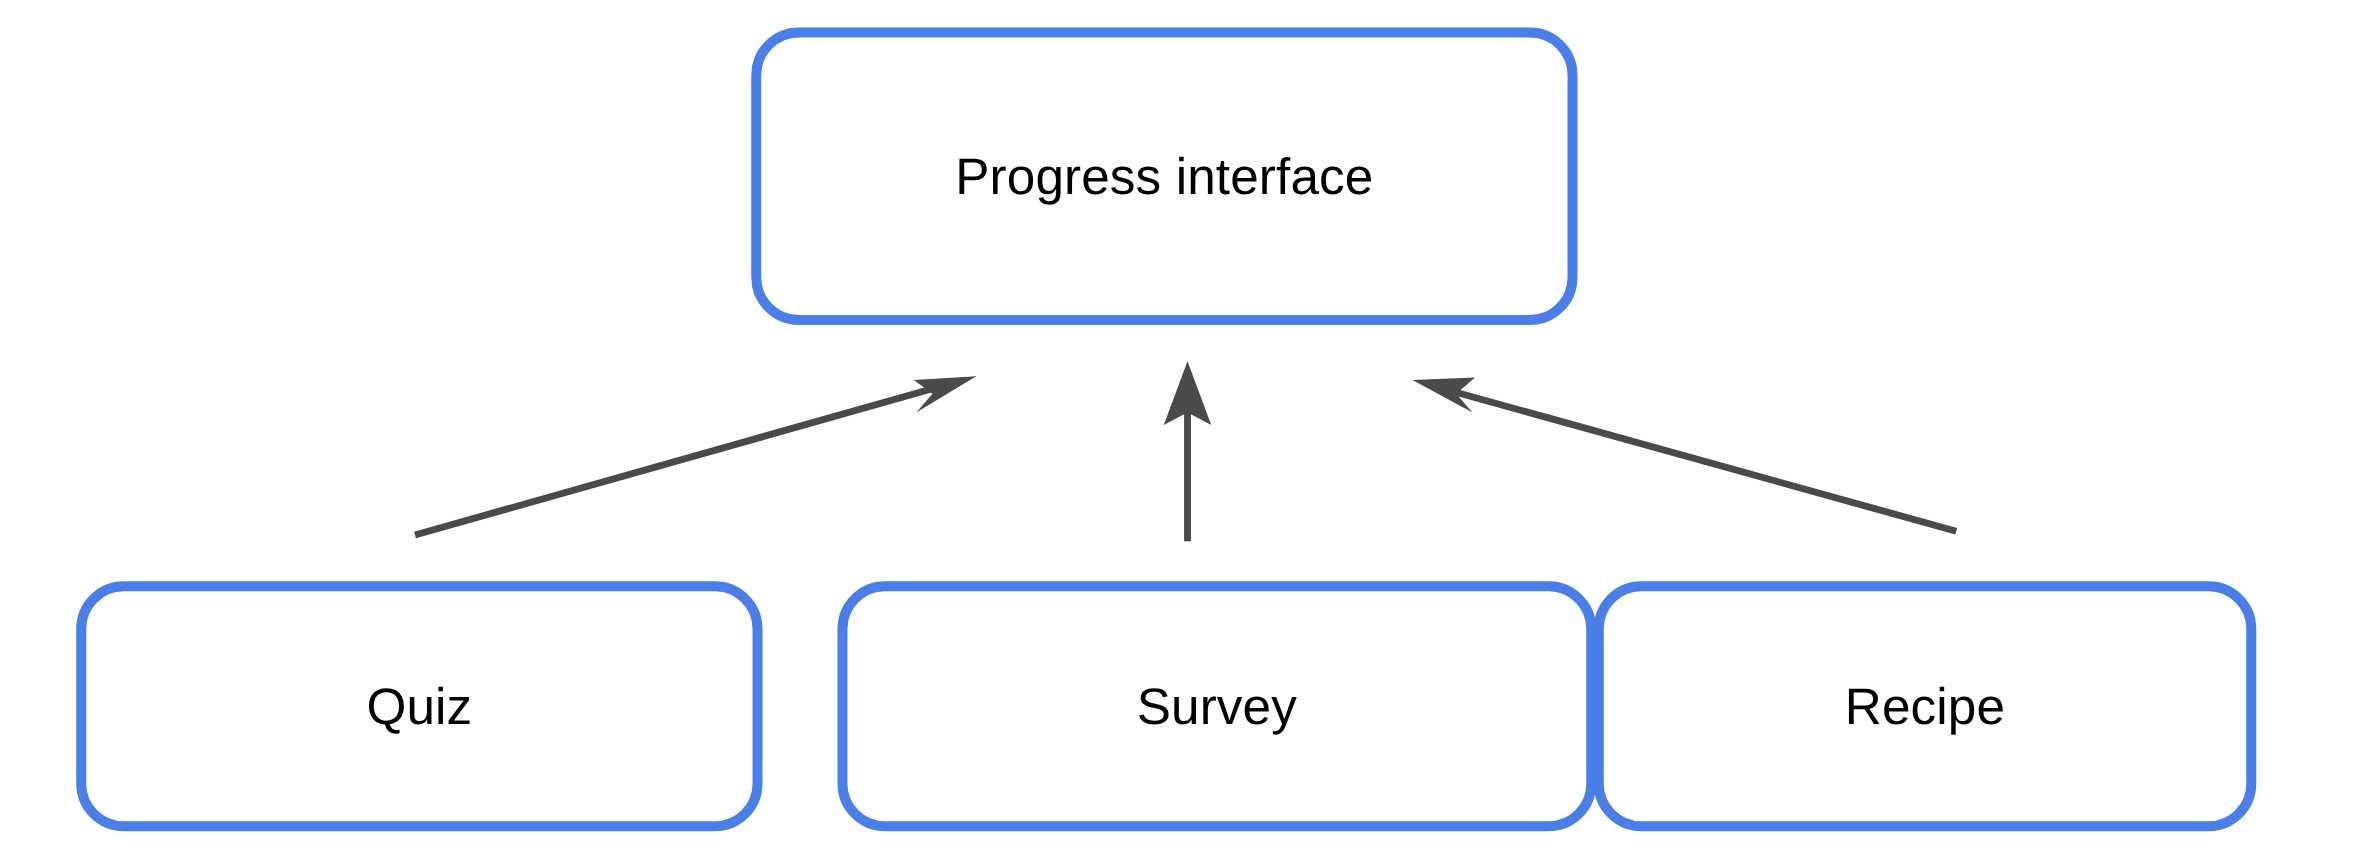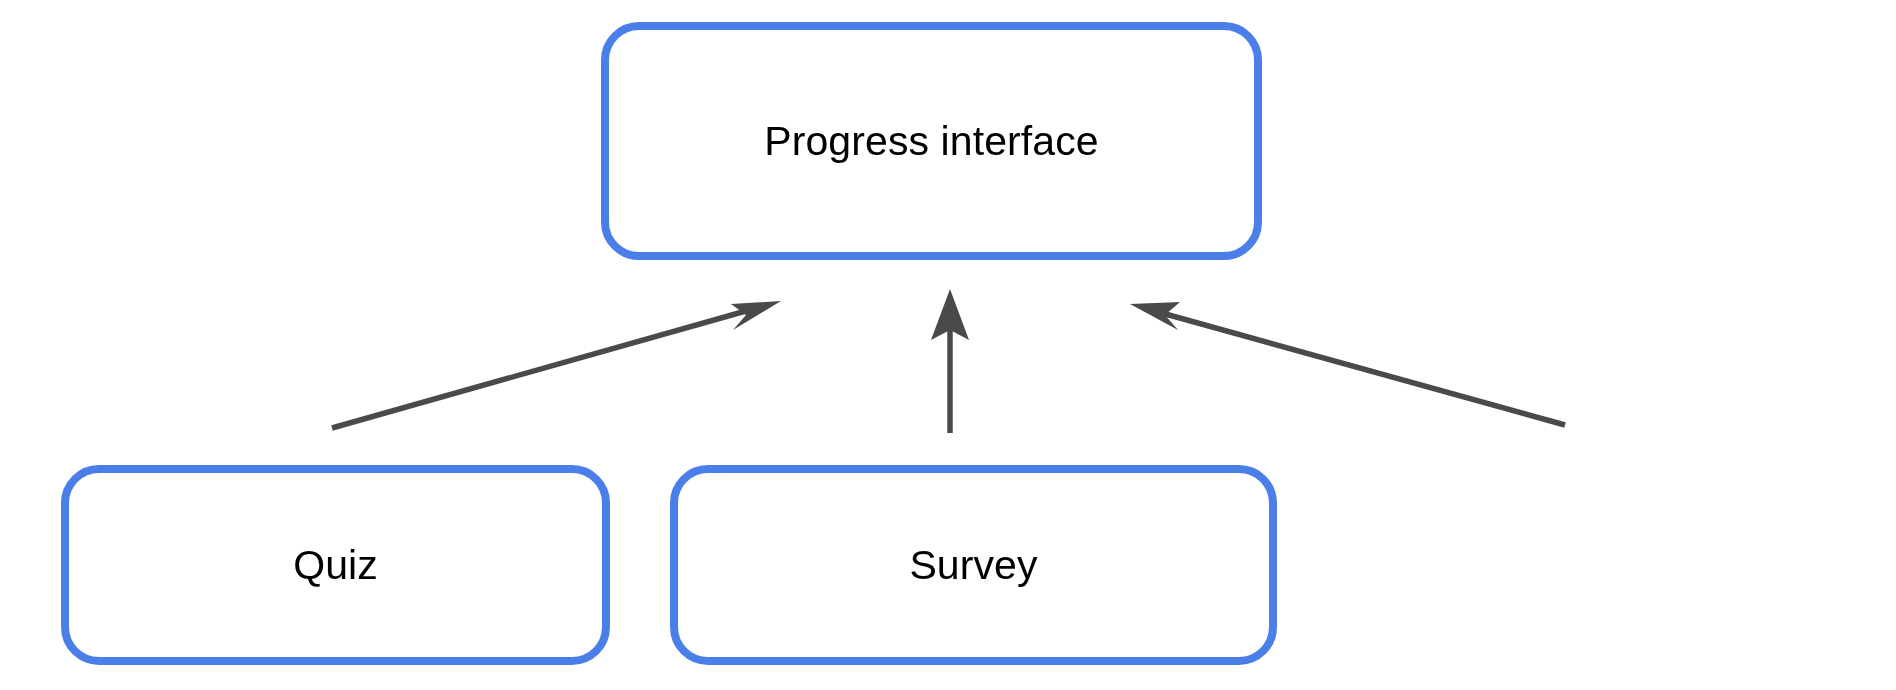--- a/index.html
+++ b/index.html
@@ -115,14 +115,17 @@
   </div>
 
   <div class="node" id="node-progress-interface" style="border-color: rgb(74, 126, 232); background: rgb(255, 255, 255);">
     <span class="node-label" style="color: rgb(0, 0, 0);">Progress interface</span>
   </div>
 
   <div class="node" id="node-survey" style="border-color: rgb(74, 126, 232); background: rgb(255, 255, 255);">
     <span class="node-label" style="color: rgb(0, 0, 0);">Survey</span>
   </div>
 
+  <div class="node" id="node-recipe" style="border-color: rgb(74, 126, 232); background: rgb(255, 255, 255);">
+    <span class="node-label" style="color: rgb(0, 0, 0);">Recipe</span>
+  </div>
 
 </div>
 
 </body></html>

